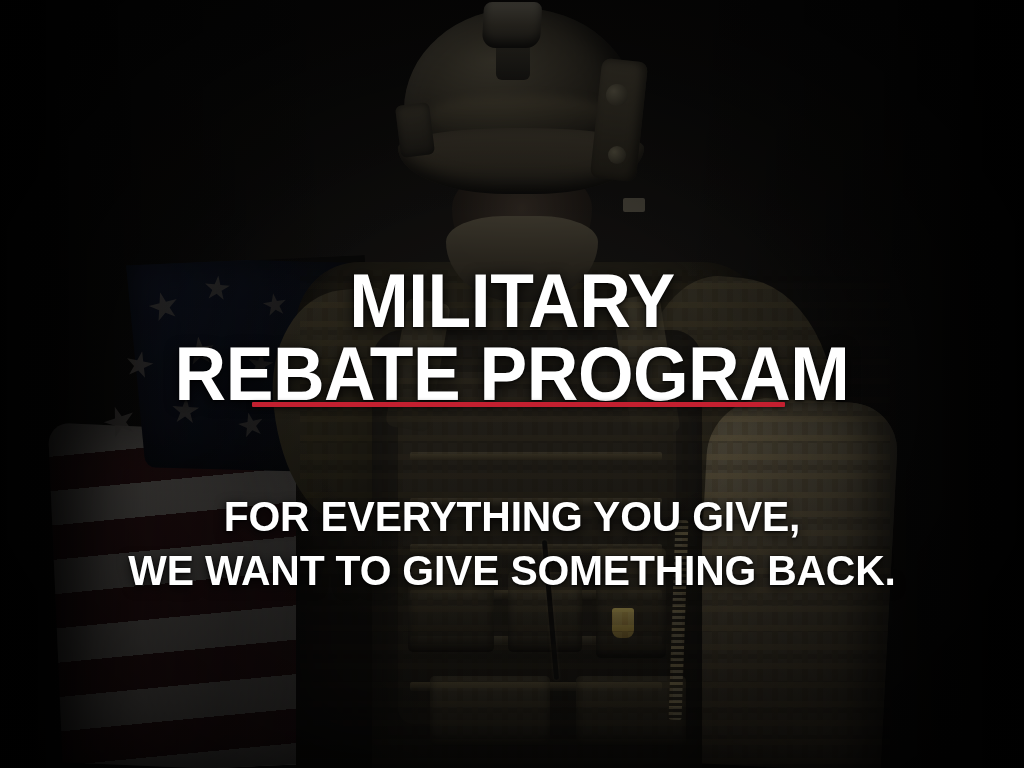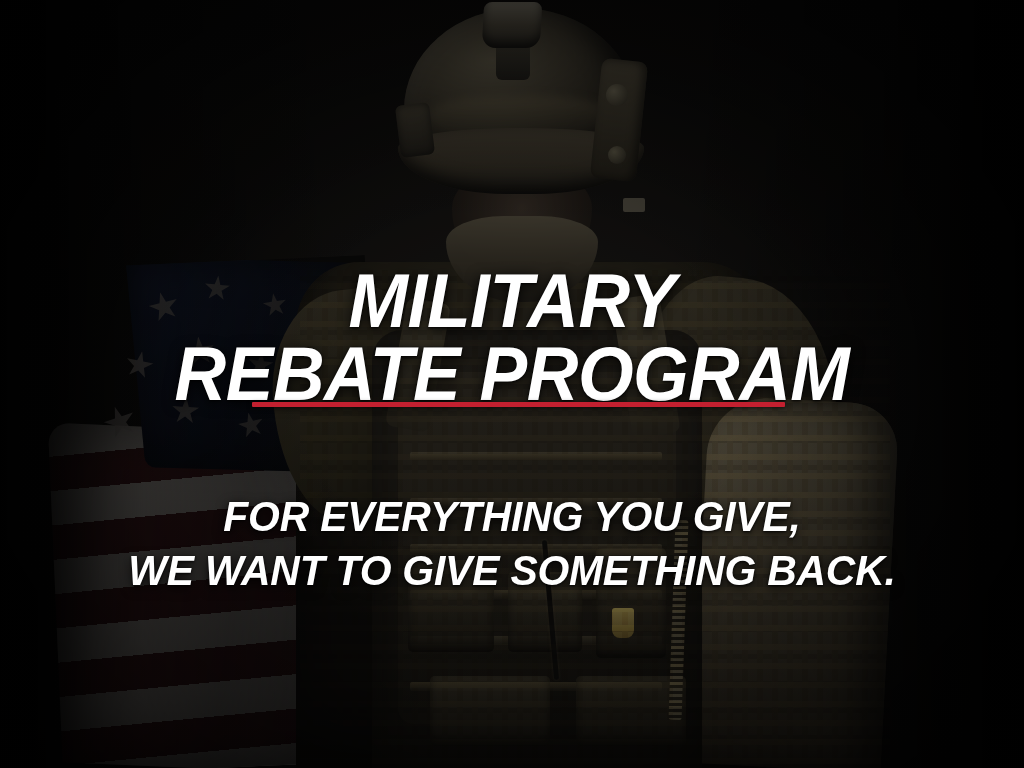--- a/index.html
+++ b/index.html
@@ -12,21 +12,20 @@
     font-family: "Liberation Sans", sans-serif;
   }
 
   .stage {
     position: relative;
     width: 1024px;
     height: 768px;
     overflow: hidden;
     background: #be185d;
     user-select: none;
-    font-style: italic;
   }
 
   
   .photo {
     position: absolute;
     inset: 0;
     background: #090909;
     overflow: hidden;
   }
 

